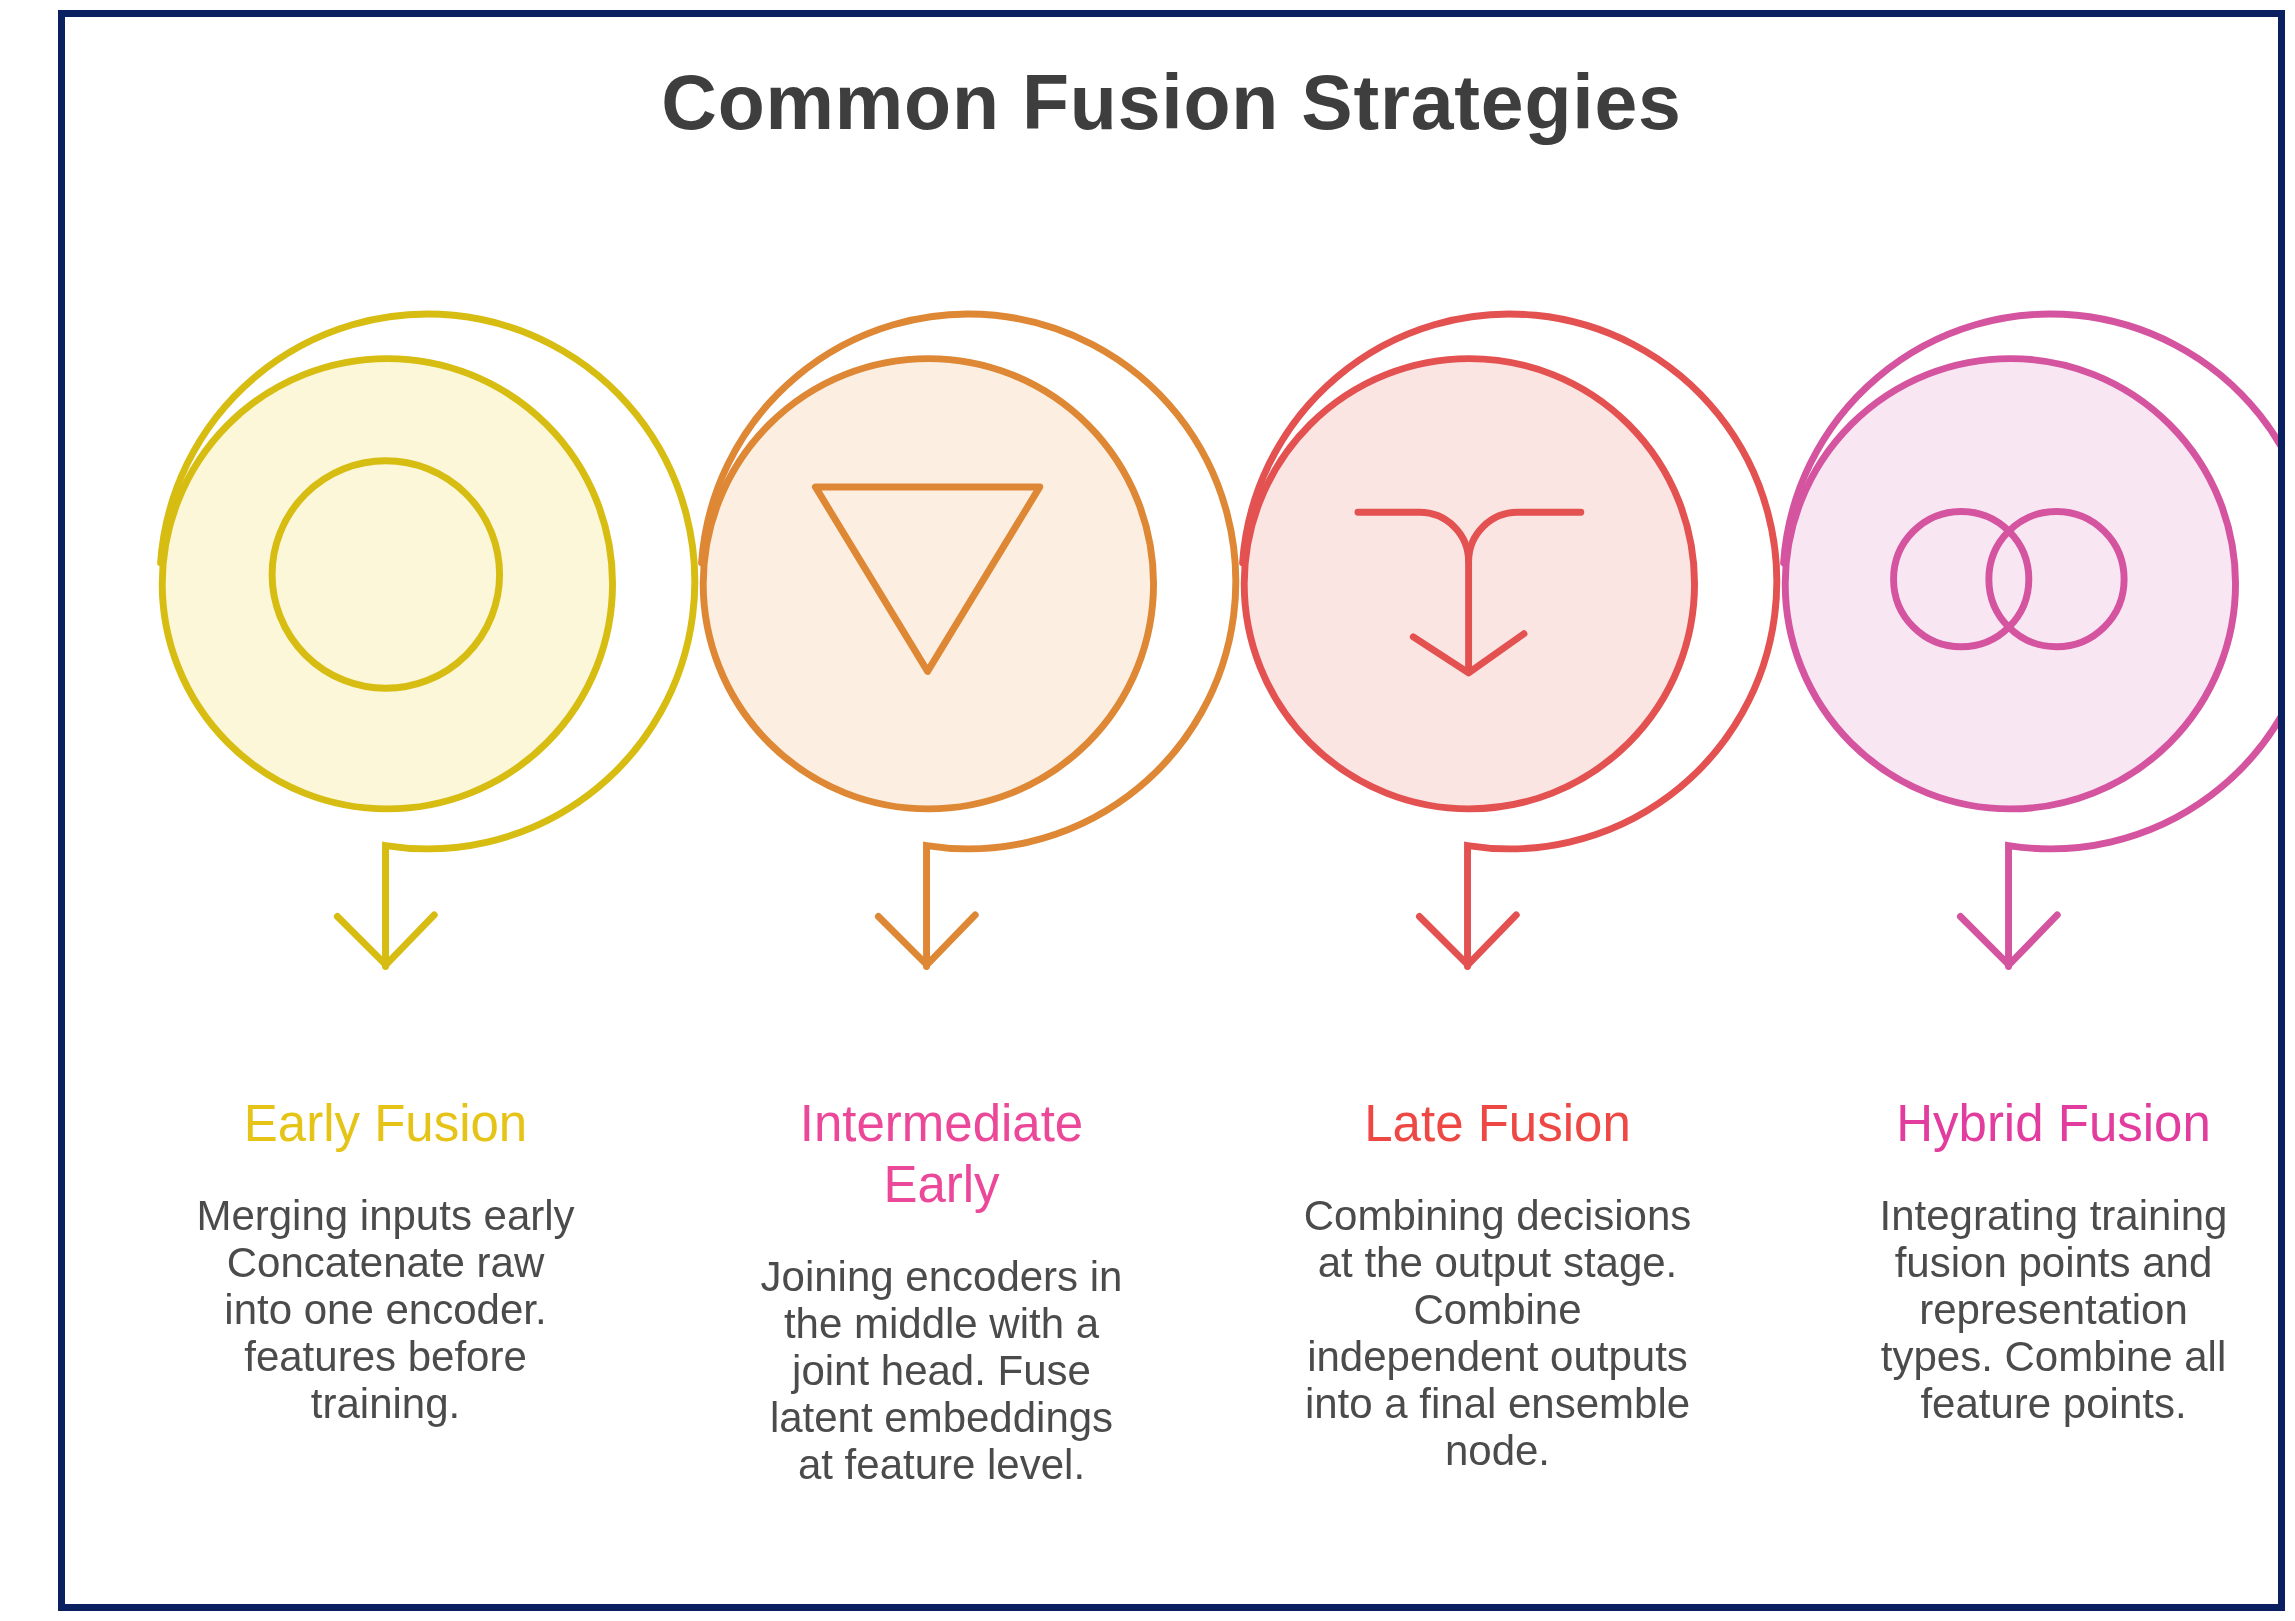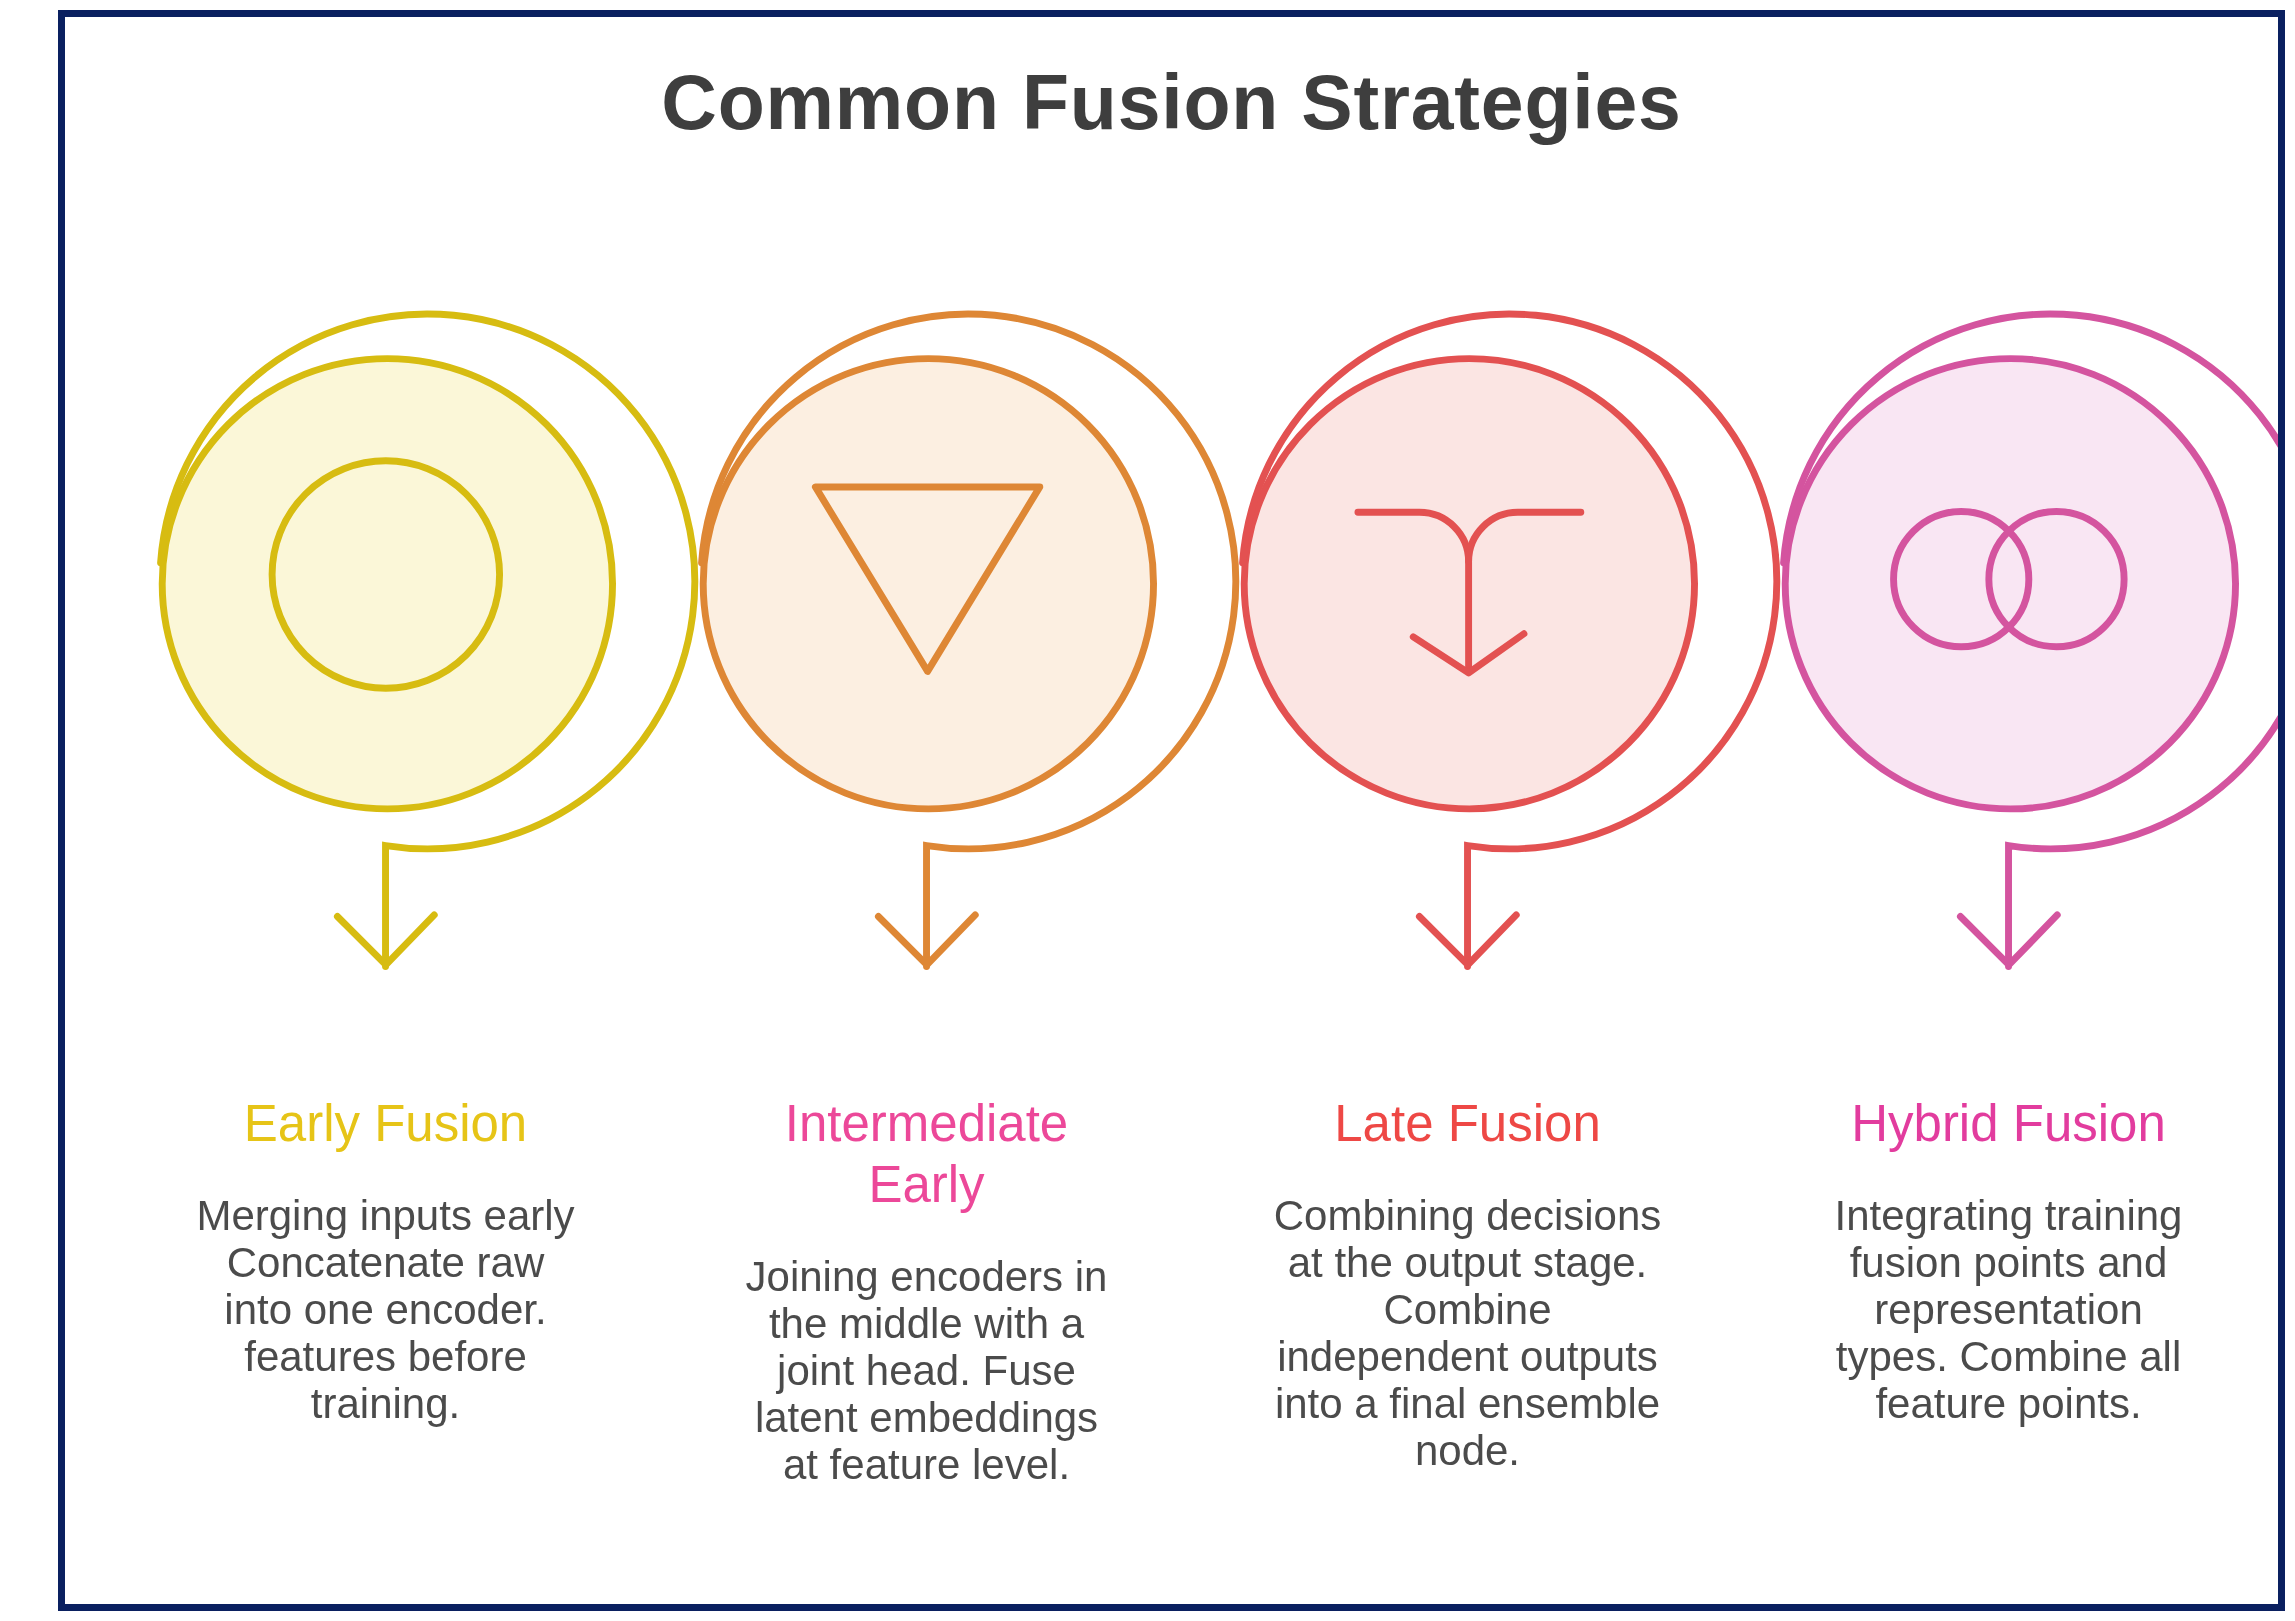--- a/index.html
+++ b/index.html
@@ -34,20 +34,21 @@
   }
   .icon-slot{
     flex:0 0 541px;
     width:541px;height:769px;
     position:relative;
   }
   .icon-slot svg{overflow:visible;display:block;}
   .columns-row{
     display:flex;
     margin:31px 0 0 50px;
+    gap:15px;
   }
   .strategy-column{
     flex:0 0 541px;
     width:541px;
     text-align:center;
     box-sizing:border-box;
   }
   .strategy-title{
     font-size:51px;
     font-weight:500;

